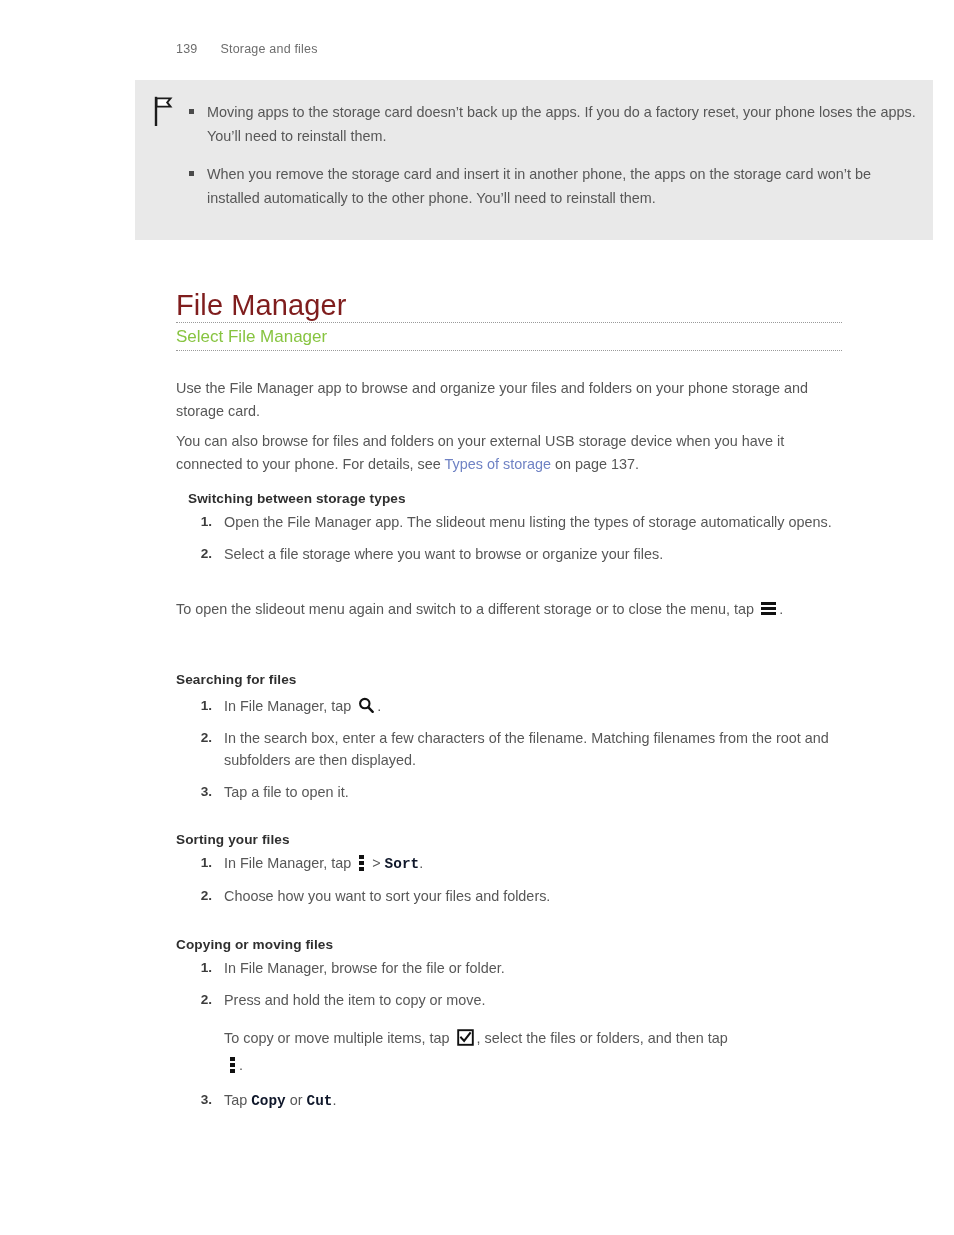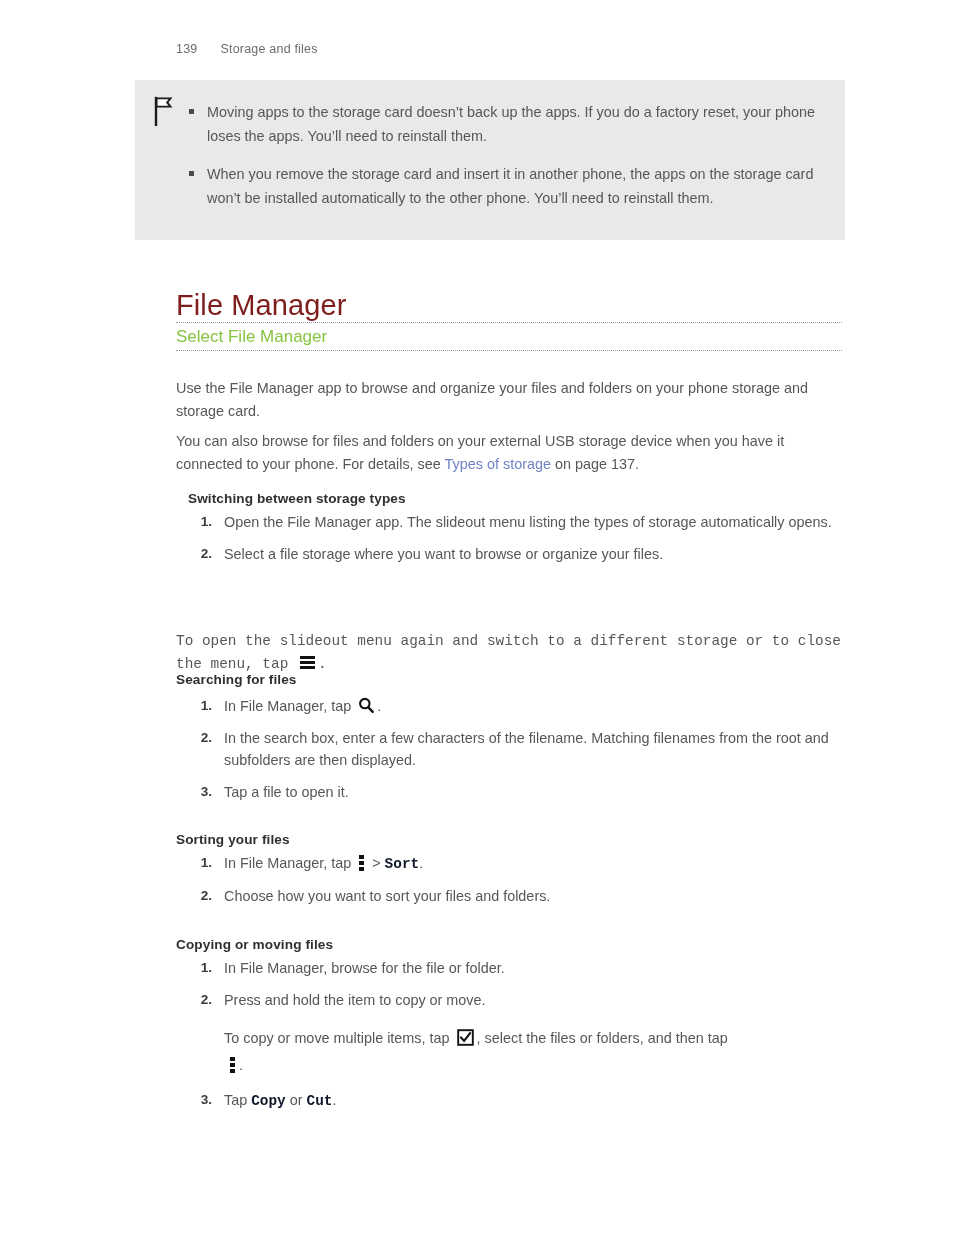--- a/index.html
+++ b/index.html
@@ -35,21 +35,21 @@
   .running-header .pg-num {
     display: inline-block;
     margin-right: 23px;
   }
 
   
   .note-box {
     position: absolute;
     left: 135px;
     top: 80px;
-    width: 710px;
+    width: 798px;
     height: 160px;
     background: #e9e9e9;
     box-sizing: border-box;
   }
   .note-icon {
     position: absolute;
     left: 17px;
     top: 16px;
     width: 24px;
     height: 30px;
@@ -258,21 +258,21 @@
     <li>
       <span class="num">1.</span>
       <span>Open the File Manager app. The slideout menu listing the types of storage automatically opens.</span>
     </li>
     <li>
       <span class="num">2.</span>
       <span>Select a file storage where you want to browse or organize your files.</span>
     </li>
   </ol>
 
-  <p class="body-text" style="top:616px;font-family:Liberation Mono, monospace;">
+  <p class="body-text" style="top:584px;">
     <span>To open the slideout menu again and switch to a different storage or to close the menu, tap </span><span class="ico ico-hamburger"><i></i><i></i><i></i></span><span>.</span>
   </p>
 
   <h3 class="sub-head" style="top:658px;">Searching for files</h3>
 
   <ol class="steps" style="top:695px;">
     <li>
       <span class="num">1.</span>
       <span>In File Manager, tap </span><span class="ico ico-search">
         <svg width="16" height="17" viewBox="0 0 16 17">

